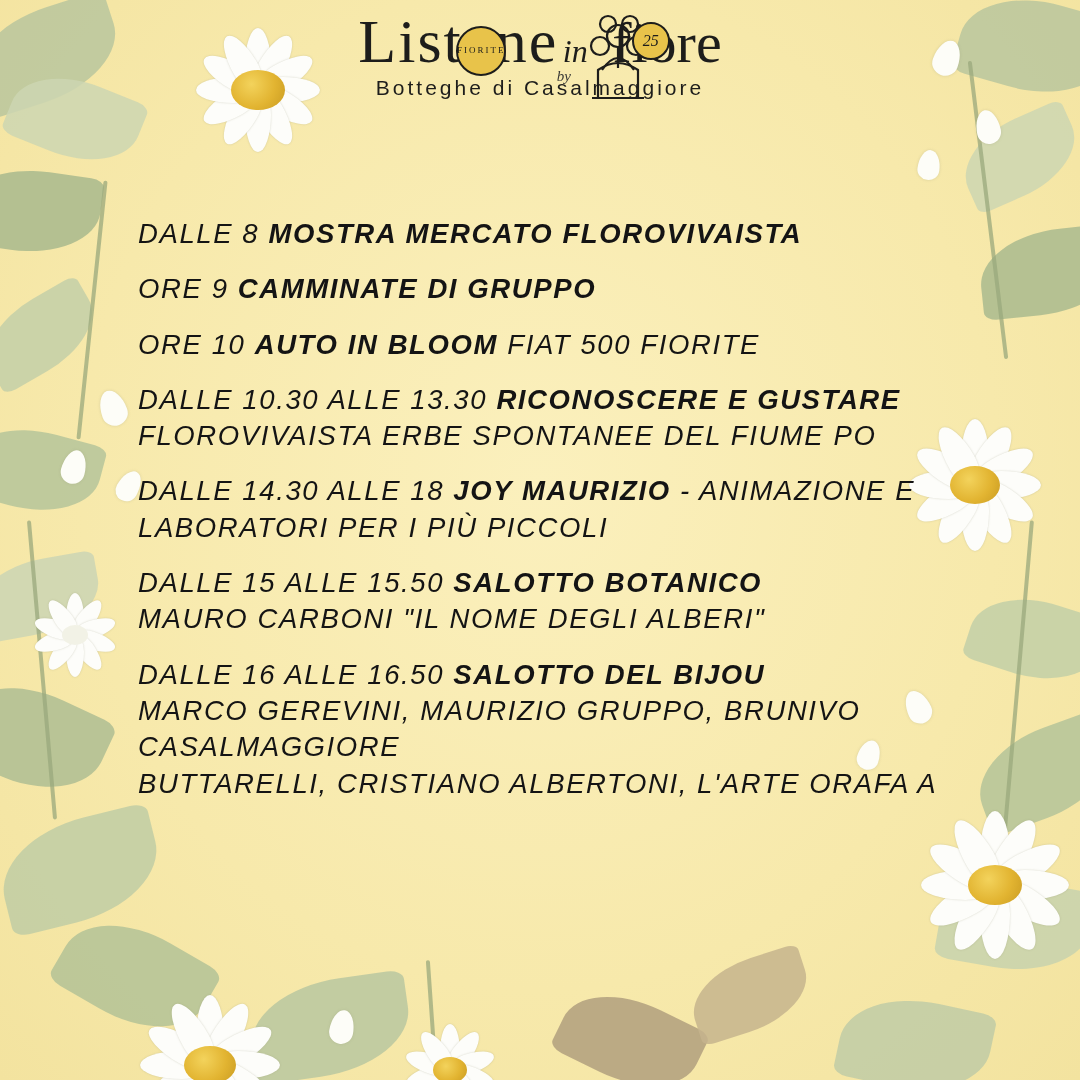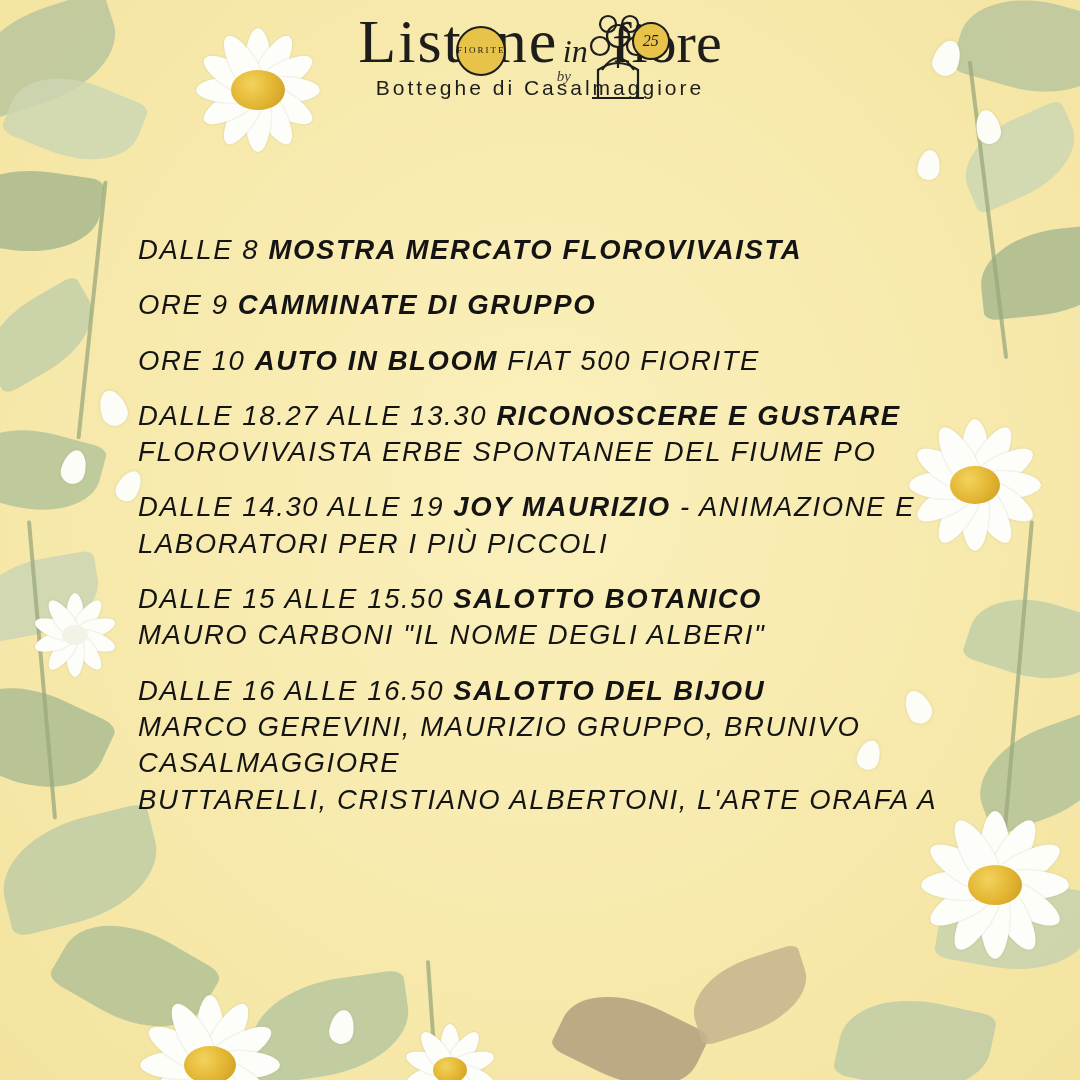--- a/index.html
+++ b/index.html
@@ -167,21 +167,21 @@
     font-weight: bold;
     font-style: italic;
     font-size: 58px;
     letter-spacing: 1px;
     color: #111;
   }
 
   
   .events {
     position: absolute;
-    top: 232px;
+    top: 216px;
     left: 138px;
     right: 100px;
   }
   .event {
     margin-bottom: 19px;
     font-family: "Liberation Sans", sans-serif;
     font-style: italic;
     font-size: 27.5px;
     letter-spacing: 1.6px;
     line-height: 1.32;
@@ -366,25 +366,25 @@
       <div class="event">
         <span class="ln"><span>DALLE 8 </span><span class="hl">MOSTRA MERCATO FLOROVIVAISTA</span></span>
       </div>
       <div class="event">
         <span class="ln"><span>ORE 9 </span><span class="hl">CAMMINATE DI GRUPPO</span></span>
       </div>
       <div class="event">
         <span class="ln"><span>ORE 10 </span><span class="hl">AUTO IN BLOOM</span><span> FIAT 500 FIORITE</span></span>
       </div>
       <div class="event">
-        <span class="ln"><span>DALLE 18.27 ALLE 13.30  </span><span class="hl">RICONOSCERE E GUSTARE</span></span>
+        <span class="ln"><span>DALLE 10.30 ALLE 13.30  </span><span class="hl">RICONOSCERE E GUSTARE</span></span>
         <span class="ln"><span>FLOROVIVAISTA ERBE SPONTANEE DEL FIUME PO</span></span>
       </div>
       <div class="event">
-        <span class="ln"><span>DALLE 14.30 ALLE 19  </span><span class="hl">JOY MAURIZIO</span><span> - ANIMAZIONE E</span></span>
+        <span class="ln"><span>DALLE 14.30 ALLE 18  </span><span class="hl">JOY MAURIZIO</span><span> - ANIMAZIONE E</span></span>
         <span class="ln"><span>LABORATORI PER I PIÙ PICCOLI</span></span>
       </div>
       <div class="event">
         <span class="ln"><span>DALLE 15 ALLE 15.50  </span><span class="hl">SALOTTO BOTANICO</span></span>
         <span class="ln"><span>MAURO CARBONI "IL NOME DEGLI ALBERI"</span></span>
       </div>
       <div class="event">
         <span class="ln"><span>DALLE 16 ALLE 16.50  </span><span class="hl">SALOTTO DEL BIJOU</span></span>
         <span class="ln"><span>MARCO GEREVINI, MAURIZIO GRUPPO, BRUNIVO</span></span>
         <span class="ln"><span>CASALMAGGIORE</span></span>

